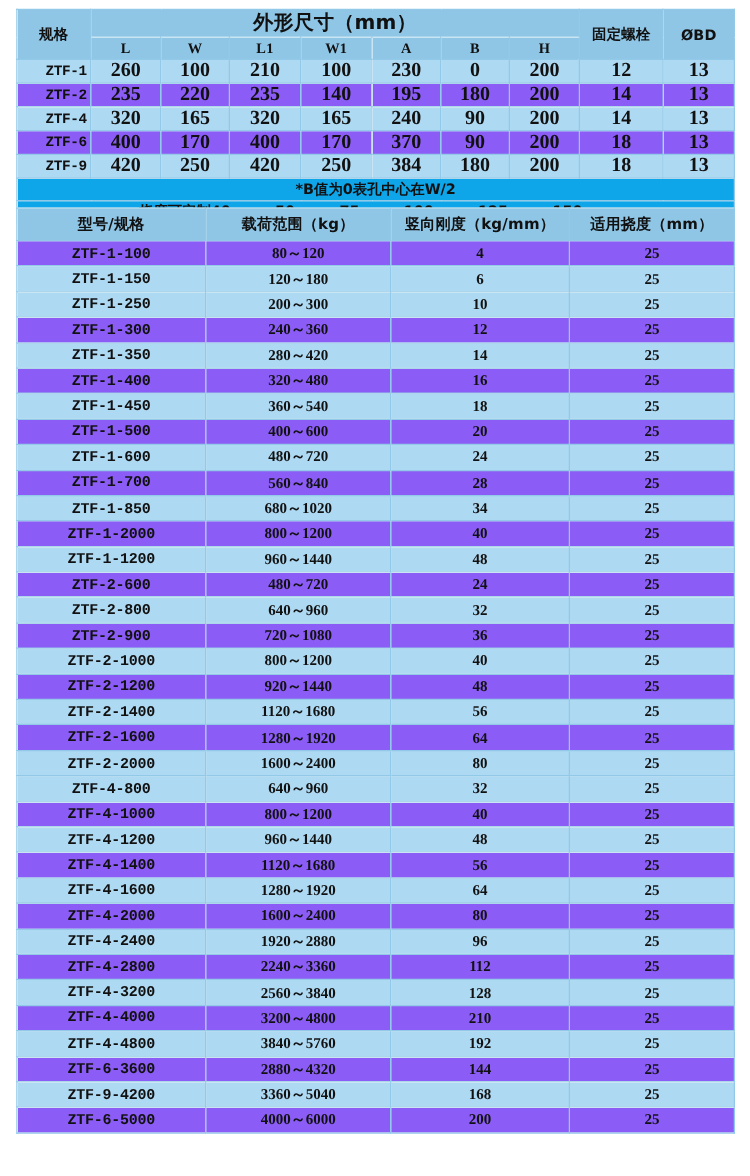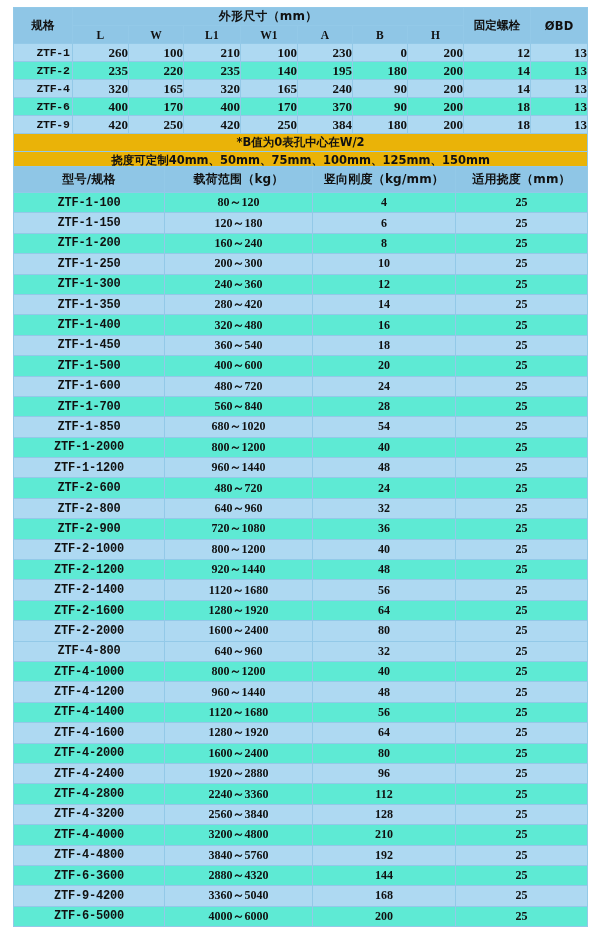--- a/index.html
+++ b/index.html
@@ -41,38 +41,38 @@
   .hd {
     background: #8fc6e6;
     font-size: 12px;
     letter-spacing: 0.2px;
   }
   .hd-cn {
     font-family: "DejaVu Sans", "Liberation Sans", sans-serif;
     font-size: 11.5px;
   }
   .row-blue { background: #aed9f2; }
-  .row-white { background: #5eead4; }
+  .row-white { background: #8b5cf6; }
 
   
   .wrap1 {
     position: absolute;
     left: 13px;
     top: 7px;
     width: 574px;
   }
   #table1 { width: 574px; }
   #table1 td, #table1 th { height: 17px; font-size: 11.5px; }
   #table1 .t1-spec { font-family: "DejaVu Sans", "Liberation Sans", sans-serif; font-size: 11.5px; }
-  #table1 .t1-dimhdr { font-family: "DejaVu Sans", "Liberation Sans", sans-serif; font-size: 12px; }
+  #table1 .t1-dimhdr { font-family: "DejaVu Sans", "Liberation Sans", sans-serif; font-size: 16px; }
   #table1 .t1-sub { font-size: 11.5px; font-family: "Liberation Serif", serif; }
   #table1 .t1-model { font-size: 11.5px; font-family: "Liberation Mono", "DejaVu Sans Mono", monospace; letter-spacing: -0.3px; padding-left: 20px; }
-  #table1 .t1-val { font-size: 13px; font-family: "Liberation Serif", serif; text-align: right; }
+  #table1 .t1-val { font-size: 16px; font-family: "Liberation Serif", serif; }
   .note-row td {
-    background: #eab308;
+    background: #0ea5e9;
     font-family: "DejaVu Sans", "Liberation Sans", sans-serif;
     font-size: 11px;
     height: 18px;
   }
 
   
   .wrap2 {
     position: absolute;
     left: 13px;
     top: 166px;
@@ -227,26 +227,20 @@
             <td class="c-num">80～120</td>
             <td class="c-num">4</td>
             <td class="c-num">25</td>
           </tr>
           <tr class="row-blue">
             <td>ZTF-1-150</td>
             <td class="c-num">120～180</td>
             <td class="c-num">6</td>
             <td class="c-num">25</td>
           </tr>
-          <tr class="row-white">
-            <td>ZTF-1-200</td>
-            <td class="c-num">160～240</td>
-            <td class="c-num">8</td>
-            <td class="c-num">25</td>
-          </tr>
           <tr class="row-blue">
             <td>ZTF-1-250</td>
             <td class="c-num">200～300</td>
             <td class="c-num">10</td>
             <td class="c-num">25</td>
           </tr>
           <tr class="row-white">
             <td>ZTF-1-300</td>
             <td class="c-num">240～360</td>
             <td class="c-num">12</td>
@@ -284,21 +278,21 @@
           </tr>
           <tr class="row-white">
             <td>ZTF-1-700</td>
             <td class="c-num">560～840</td>
             <td class="c-num">28</td>
             <td class="c-num">25</td>
           </tr>
           <tr class="row-blue">
             <td>ZTF-1-850</td>
             <td class="c-num">680～1020</td>
-            <td class="c-num">54</td>
+            <td class="c-num">34</td>
             <td class="c-num">25</td>
           </tr>
           <tr class="row-white">
             <td>ZTF-1-2000</td>
             <td class="c-num">800～1200</td>
             <td class="c-num">40</td>
             <td class="c-num">25</td>
           </tr>
           <tr class="row-blue">
             <td>ZTF-1-1200</td>

